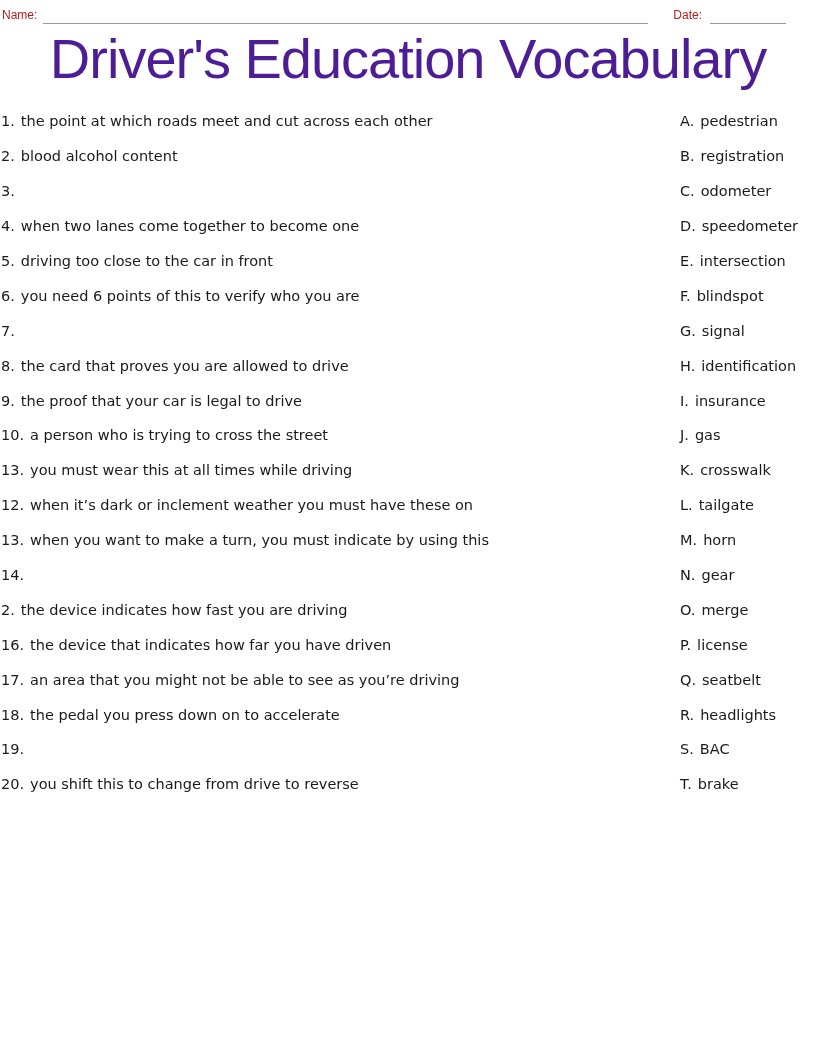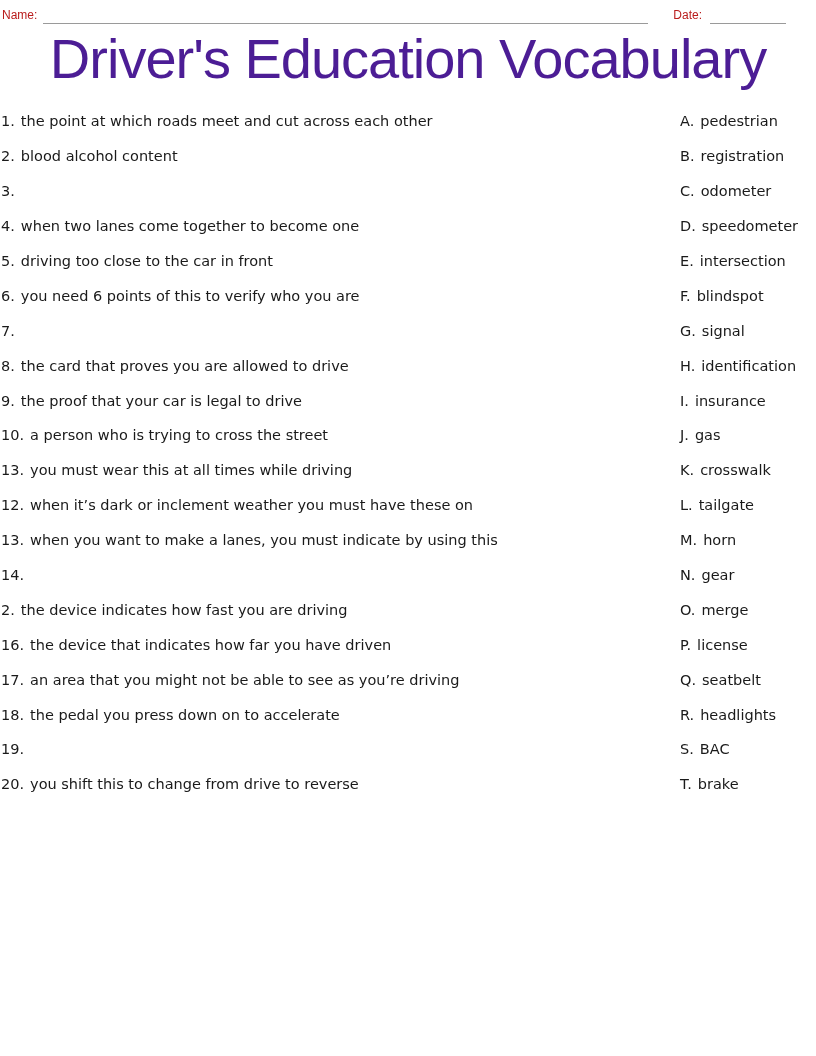--- a/index.html
+++ b/index.html
@@ -127,21 +127,21 @@
       <div class="row">
         <span class="num">13.</span>
         <span class="q-text">you must wear this at all times while driving</span>
       </div>
       <div class="row">
         <span class="num">12.</span>
         <span class="q-text">when it’s dark or inclement weather you must have these on</span>
       </div>
       <div class="row">
         <span class="num">13.</span>
-        <span class="q-text">when you want to make a lanes, you must indicate by using this</span>
+        <span class="q-text">when you want to make a turn, you must indicate by using this</span>
       </div>
       <div class="row">
         <span class="num">14.</span>
       </div>
       <div class="row">
         <span class="num">2.</span>
         <span class="q-text">the device indicates how fast you are driving</span>
       </div>
       <div class="row">
         <span class="num">16.</span>

